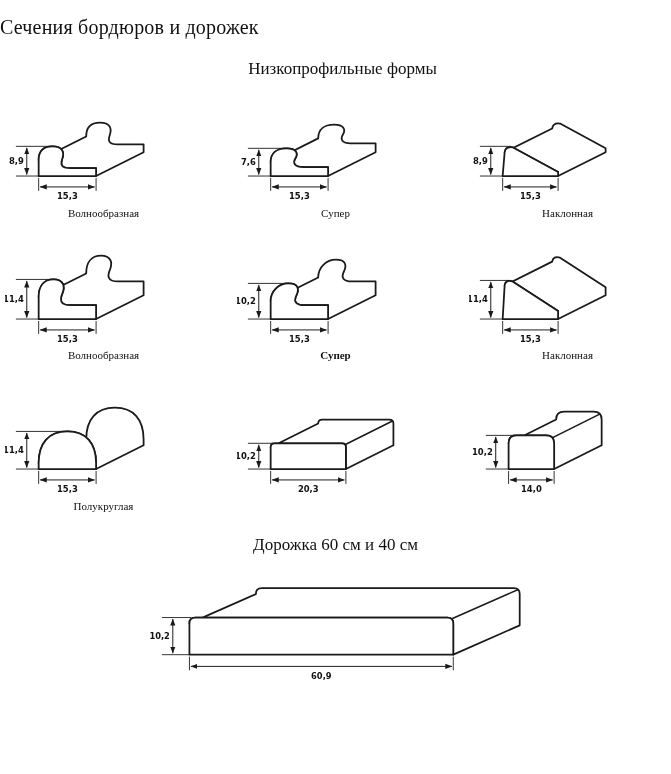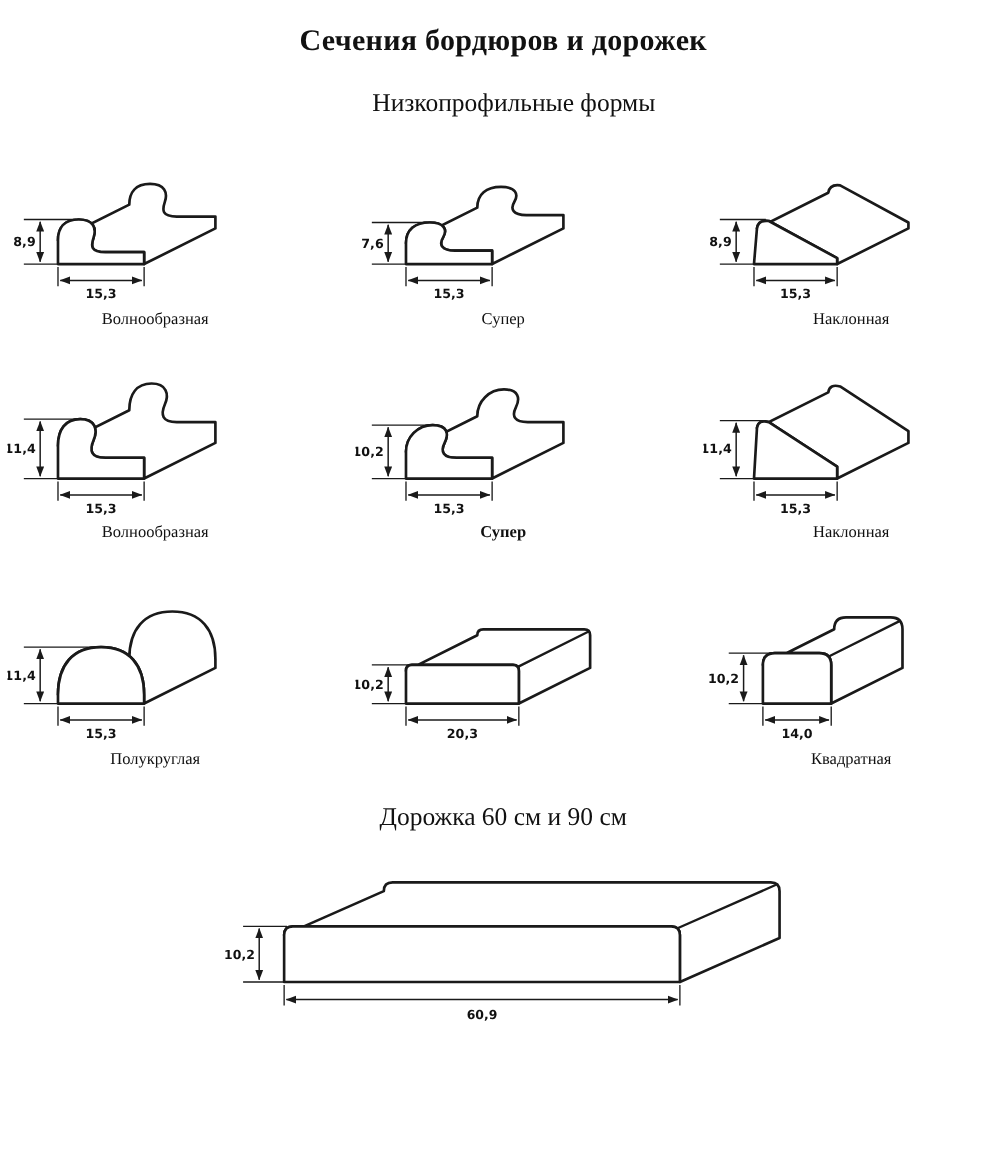--- a/index.html
+++ b/index.html
@@ -2,22 +2,22 @@
 <html><head>
 <meta charset="utf-8">
 <style>
   html,body{margin:0;padding:0;background:#fff;}
   body{
     width:671px;height:774px;overflow:hidden;
     font-family:"Liberation Serif",serif;color:#111;
   }
   .page{width:671px;height:774px;position:relative;}
   .page-title{
-    text-align:center;font-size:20px;letter-spacing:.2px;
-    padding-top:16px;margin:0 0 2px 0;font-weight:700;
+    text-align:left;font-size:20px;letter-spacing:.2px;
+    padding-top:16px;margin:0 0 2px 0;font-weight:400;
   }
   .section-heading{
     text-align:center;font-size:17px;font-weight:500;margin:0;
   }
   .h-low{margin-top:20px;padding-left:14px;}
   .h-trad{margin-top:16px;}
   .h-path{margin-top:20px;}
   .fig-row{
     display:flex;justify-content:center;align-items:flex-start;
     gap:28px;margin-top:2px;
@@ -236,26 +236,25 @@
         <g class="dim">
           <line class="tick" x1="40" y1="98" x2="40" y2="111"></line>
           <line class="tick" x1="86" y1="98" x2="86" y2="111"></line>
           <line x1="41.5" y1="107" x2="84.5" y2="107" marker-start="url(#arr)" marker-end="url(#arr)"></line>
           <text x="63" y="119" text-anchor="middle">14,0</text>
         </g>
         <path class="solid" d="M40,70 Q40,62 48,62 L78,62 Q86,62 86,70 L86,96 L134,72 L134,46 Q134,38 126,38 L96,38 Q88,38 88,46 Z"></path>
         <line class="edge" x1="84" y1="64.5" x2="132" y2="40.5"></line>
         <path class="solid" d="M40,96 L40,70 Q40,62 48,62 L78,62 Q86,62 86,70 L86,96 Z"></path>
       </svg>
-      <figcaption>Квадратная</figcaption>
-    </figure>
-
-  </div>
-
-  <h2 class="section-heading h-path">Дорожка 60 см и 90 см</h2>
+    </figure>
+
+  </div>
+
+  <h2 class="section-heading h-path">Дорожка 60 см и 40 см</h2>
 
   <div class="walkway-wrap">
     <svg class="draw" viewBox="0 0 440 150">
       <g class="dim">
         <line class="tick" x1="42" y1="64" x2="72" y2="64"></line>
         <line class="tick" x1="42" y1="102" x2="70" y2="102"></line>
         <line x1="53" y1="65.5" x2="53" y2="100.5" marker-start="url(#arr)" marker-end="url(#arr)"></line>
         <text x="50" y="86" text-anchor="end">10,2</text>
       </g>
       <g class="dim">

